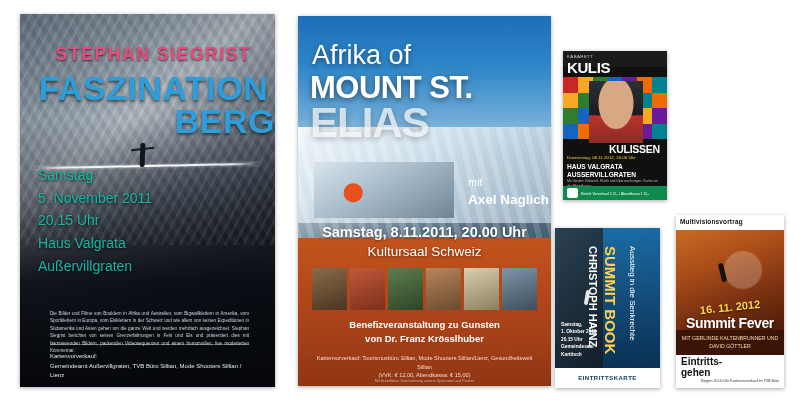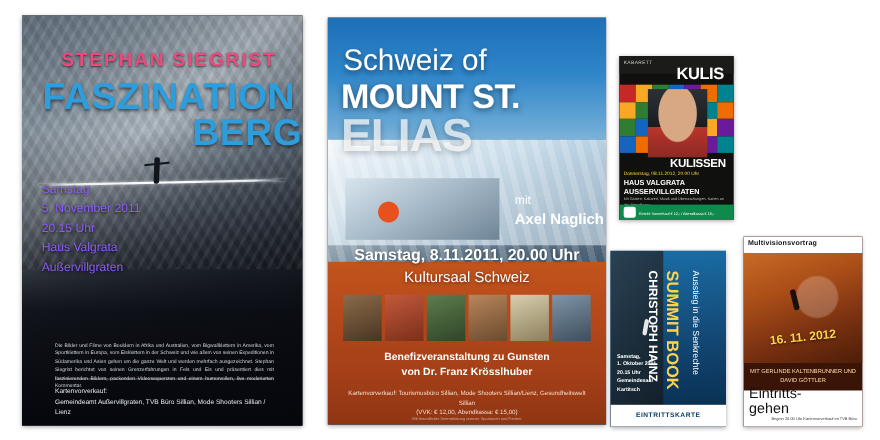--- a/index.html
+++ b/index.html
@@ -54,22 +54,22 @@
   #p1 .l-fasz{
     margin-top:6px;font-size:34px;font-weight:bold;letter-spacing:.5px;
     color:#2e9ddb;text-shadow:0 2px 3px rgba(0,0,0,.55);line-height:1;
   }
   #p1 .l-berg{
     margin-top:2px;font-size:34px;font-weight:bold;letter-spacing:.5px;
     color:#2e9ddb;text-shadow:0 2px 3px rgba(0,0,0,.55);line-height:1;
     text-align:right;padding-left:18px;
   }
   #p1 .p1-info{
-    position:absolute;left:18px;right:14px;top:150px;color:#8b5cf6;
-    font-size:11px;line-height:1.62;text-shadow:0 1px 3px rgba(0,0,0,.85);
+    position:absolute;left:18px;right:14px;top:150px;color:#14b8a6;
+    font-size:14px;line-height:1.62;text-shadow:0 1px 3px rgba(0,0,0,.85);
   }
   #p1 .p1-body{
     position:absolute;left:30px;right:26px;top:296px;
     color:#cfd6dc;font-size:4.6px;line-height:1.62;text-align:justify;
   }
   #p1 .p1-rule{
     position:absolute;left:30px;right:26px;top:330px;height:1px;background:rgba(255,255,255,.35);
   }
   #p1 .p1-foot{
     position:absolute;left:30px;right:26px;top:338px;color:#e3e9ee;
@@ -146,21 +146,21 @@
 
   
   #p3{left:563px;top:51px;width:104px;height:149px;background:#10110f;}
   #p3 .k-top{
     position:absolute;left:0;top:0;width:100%;height:16px;background:#1b1c1a;
   }
   #p3 .k-label{
     position:absolute;left:4px;top:3px;color:#cfcfcf;font-size:4.4px;letter-spacing:.4px;
   }
   #p3 .k-kulis{
-    position:absolute;left:4px;top:9px;color:#fff;font-size:15px;font-weight:bold;letter-spacing:-.4px;line-height:1;margin-left:48px;
+    position:absolute;left:4px;top:9px;color:#fff;font-size:15px;font-weight:bold;letter-spacing:-.4px;line-height:1;
   }
   #p3 .k-grid{
     position:absolute;left:0;top:26px;width:100%;height:62px;
     display:grid;grid-template-columns:repeat(7,1fr);grid-template-rows:repeat(4,1fr);
   }
   #p3 .k-portrait{
     position:absolute;left:26px;top:30px;width:54px;height:62px;
     background:
       radial-gradient(ellipse at 50% 36%, #d8a884 0 17px, rgba(216,168,132,0) 18px),
       linear-gradient(180deg,#2c2f33 0%,#1a1c20 55%,#b8352c 56%,#8d2a22 100%);
@@ -248,21 +248,21 @@
     position:absolute;left:0;right:0;top:100px;text-align:center;color:#ffffff;
     font-size:14px;font-weight:bold;letter-spacing:-.4px;text-shadow:0 1px 3px rgba(0,0,0,.7);
   }
   #p5 .m-sub{
     position:absolute;left:4px;right:4px;top:120px;text-align:center;color:#ffd9a8;font-size:5.2px;line-height:1.5;
   }
   #p5 .m-white{
     position:absolute;left:0;bottom:0;width:100%;height:33px;background:#fff;
   }
   #p5 .m-karte{
-    position:absolute;left:5px;bottom:10px;color:#111;font-size:13px;font-weight:normal;line-height:1.05;
+    position:absolute;left:5px;bottom:10px;color:#111;font-size:10px;font-weight:bold;line-height:1.05;
   }
   #p5 .m-small{
     position:absolute;right:5px;bottom:4px;color:#333;font-size:3.6px;text-align:right;line-height:1.4;
   }
 </style>
 </head>
 <body>
 
 <div class="stage">
 
@@ -292,21 +292,21 @@
       <div>Kartenvorverkauf:</div>
       <div>Gemeindeamt Außervillgraten, TVB Büro Sillian, Mode Shooters Sillian / Lienz</div>
     </div>
   </div>
 
   <div class="poster" id="p2">
     <div class="sky"></div>
     <div class="glacier"></div>
     <div class="orange"></div>
 
-    <div class="t-making">Schweiz of</div>
+    <div class="t-making">Afrika of</div>
     <div class="t-mount">MOUNT ST.</div>
     <div class="t-elias">ELIAS</div>
 
     <div class="climberphoto"></div>
     <div class="t-mit">mit</div>
     <div class="t-axel">Axel Naglich</div>
 
     <div class="t-date">Samstag, 8.11.2011, 20.00 Uhr</div>
     <div class="t-hall">Kultursaal Schweiz</div>
 
@@ -403,20 +403,21 @@
   </div>
 
   <div class="poster" id="p5">
     <div class="m-bar"></div>
     <div class="m-bartext">Multivisionsvortrag</div>
 
     <div class="m-photo"></div>
     <div class="m-fig"></div>
 
     <div class="m-date">16. 11. 2012</div>
+    <div class="m-title">Summit Fever</div>
     <div class="m-sub">MIT GERLINDE KALTENBRUNNER UND DAVID GÖTTLER</div>
 
     <div class="m-white"></div>
     <div class="m-karte">
       <div>Eintritts-</div>
       <div>gehen</div>
     </div>
     <div class="m-small">Beginn 20.00 Uhr
 Kartenvorverkauf im TVB Büro</div>
   </div>

